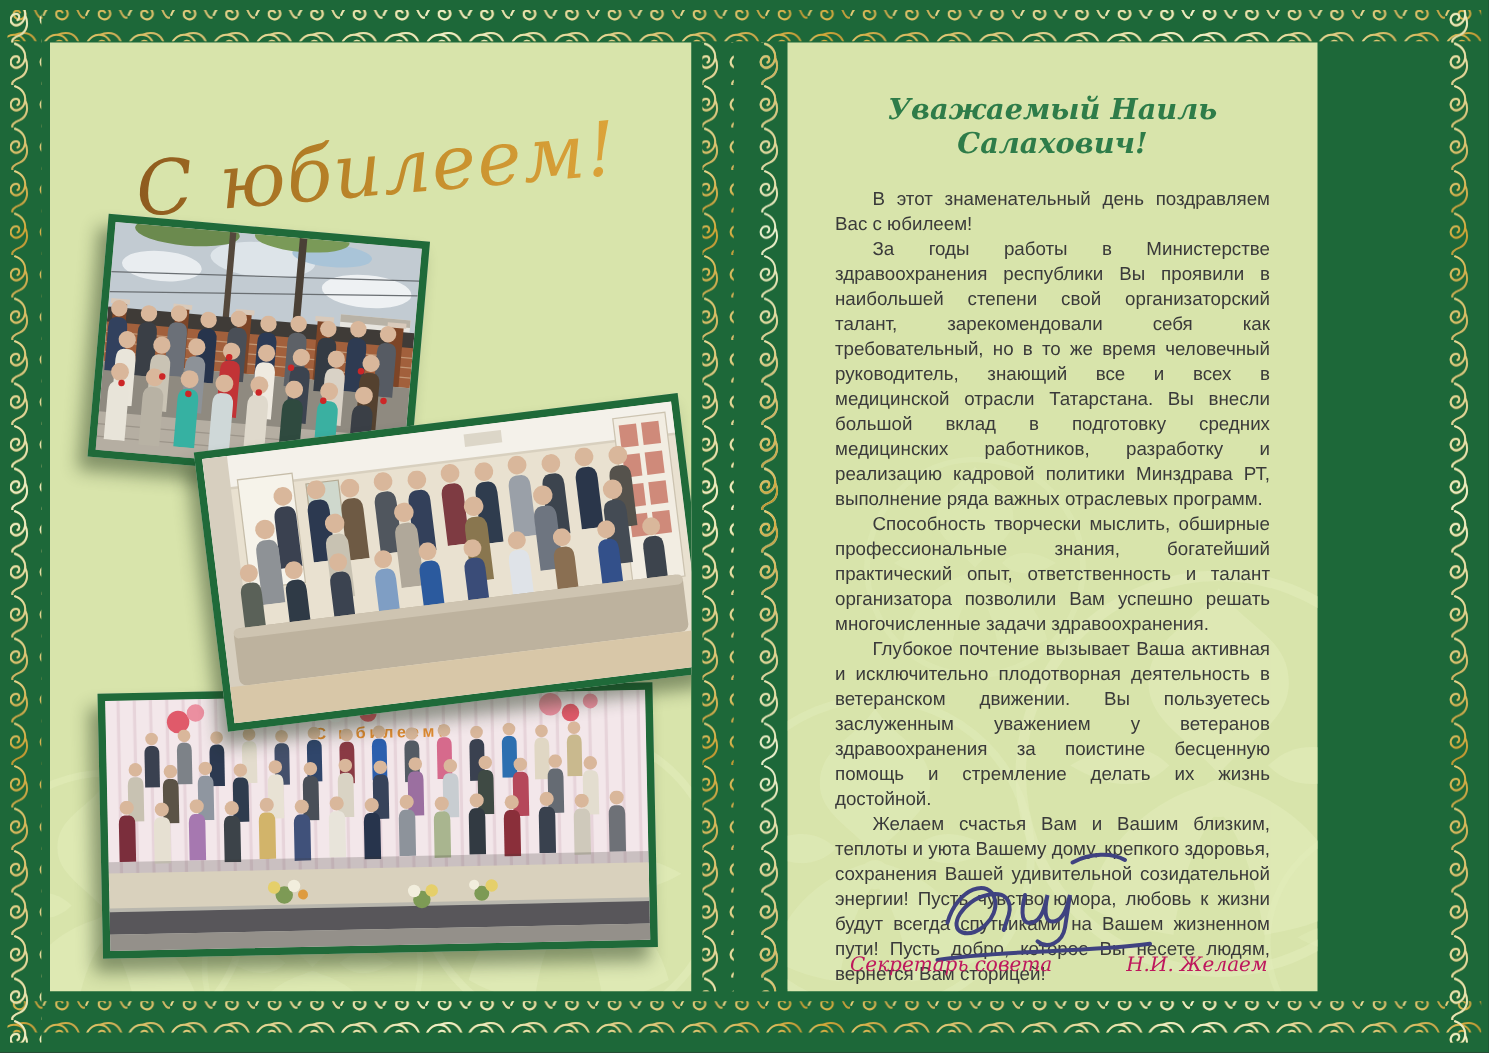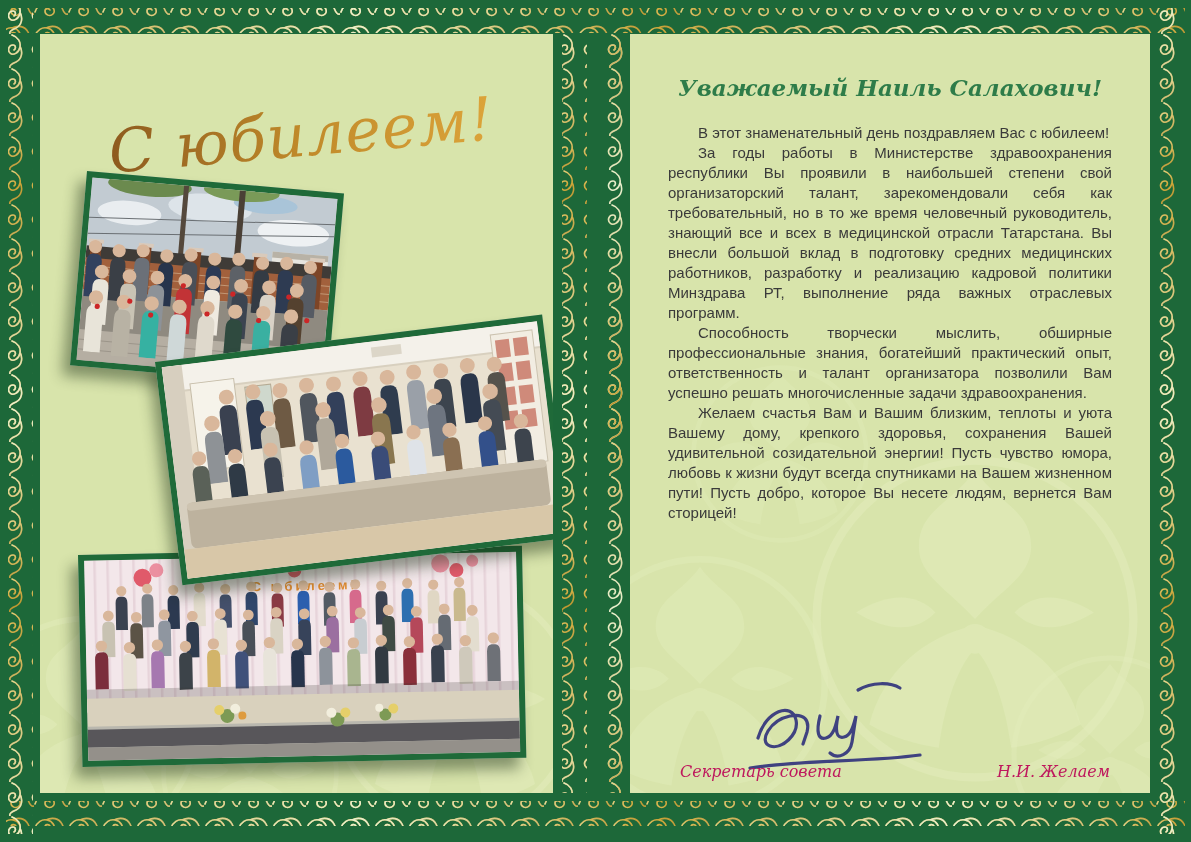--- a/index.html
+++ b/index.html
@@ -1,21 +1,21 @@
 <!DOCTYPE html>
 <html><head>
 <meta charset="utf-8">
 <style>
   html,body{margin:0;padding:0;background:#333;}
   .canvas{position:relative;width:1191px;height:842px;background:#1d6839;overflow:hidden;
           font-family:"Liberation Sans",sans-serif;}
   .backdrop{position:absolute;left:0;top:0;}
   .panel{position:absolute;top:34px;height:759px;background:#d8e4ab;overflow:hidden;}
   .panel-left{left:40px;width:513px;}
-  .panel-right{left:630px;width:520px;}
+  .panel-right{left:630px;width:424px;}
   .wm{position:absolute;left:0;top:0;pointer-events:none;}
   .photo{position:absolute;border:6px solid #1f6a39;background:#cfcfc6;
          box-shadow:-7px 11px 14px rgba(25,45,20,.45);transform-origin:top left;}
   .photo svg{display:block;}
   .photo1{left:47px;top:137px;width:246px;height:183px;transform:rotate(5deg);z-index:1;}
   .photo3{left:38px;top:521px;width:432px;height:200px;transform:rotate(-1.2deg);z-index:2;}
   .photo2{left:115px;top:328px;width:378px;height:213px;transform:rotate(-7deg);z-index:3;}
   .title-svg{position:absolute;left:28px;top:22px;z-index:4;}
   .letter{position:absolute;left:38px;right:38px;top:40px;color:#3a3a3a;}
   .salut{margin:0 0 22px 0;text-align:center;font-family:"DejaVu Serif",serif;
@@ -358,20 +358,21 @@
       <use href="#dmk" x="-60" y="520" width="260" height="260" opacity="0.45"></use>
       <use href="#dmk" x="60" y="330" width="180" height="180" opacity="0.35"></use>
       <use href="#dmk" x="380" y="620" width="200" height="200" opacity="0.4"></use>
     </svg>
 
     <div class="letter">
       <h1 class="salut">Уважаемый Наиль Салахович!</h1>
       <p>В этот знаменательный день поздравляем Вас с юбилеем!</p>
       <p>За годы работы в Министерстве здравоохранения республики Вы проявили в наибольшей степени свой организаторский талант, зарекомендовали себя как требовательный, но в то же время человечный руководитель, знающий все и всех в медицинской отрасли Татарстана. Вы внесли большой вклад в подготовку средних медицинских работников, разработку и реализацию кадровой политики Минздрава РТ, выполнение ряда важных отраслевых программ.</p>
       <p>Способность творчески мыслить, обширные профессиональные знания, богатейший практический опыт, ответственность и талант организатора позволили Вам успешно решать многочисленные задачи здравоохранения.</p>
+      <p>Глубокое почтение вызывает Ваша активная и исключительно плодотворная деятельность в ветеранском движении. Вы пользуетесь заслуженным уважением у ветеранов здравоохранения за поистине бесценную помощь и стремление делать их жизнь достойной.</p>
       <p>Желаем счастья Вам и Вашим близким, теплоты и уюта Вашему дому, крепкого здоровья, сохранения Вашей удивительной созидательной энергии! Пусть чувство юмора, любовь к жизни будут всегда спутниками на Вашем жизненном пути! Пусть добро, которое Вы несете людям, вернется Вам сторицей!</p>
     </div>
 
     <svg class="sig-svg" width="280" height="110" viewBox="0 0 280 110">
       <g fill="none" stroke="#3f4280" stroke-width="3.2" stroke-linecap="round">
         <path d="M18,62 C26,34 52,26 56,44 C59,58 42,74 30,70 C18,66 30,44 50,40 C64,37 70,44 67,56 L63,68"></path>
         <path d="M80,40 C76,56 78,64 86,62 C94,60 96,48 98,40 C95,54 96,63 104,61 C112,59 114,47 116,40 L112,66 C110,78 98,84 90,77"></path>
         <path d="M10,92 C60,84 130,86 180,79"></path>
         <path d="M118,14 C132,6 150,6 160,12"></path>
       </g>

